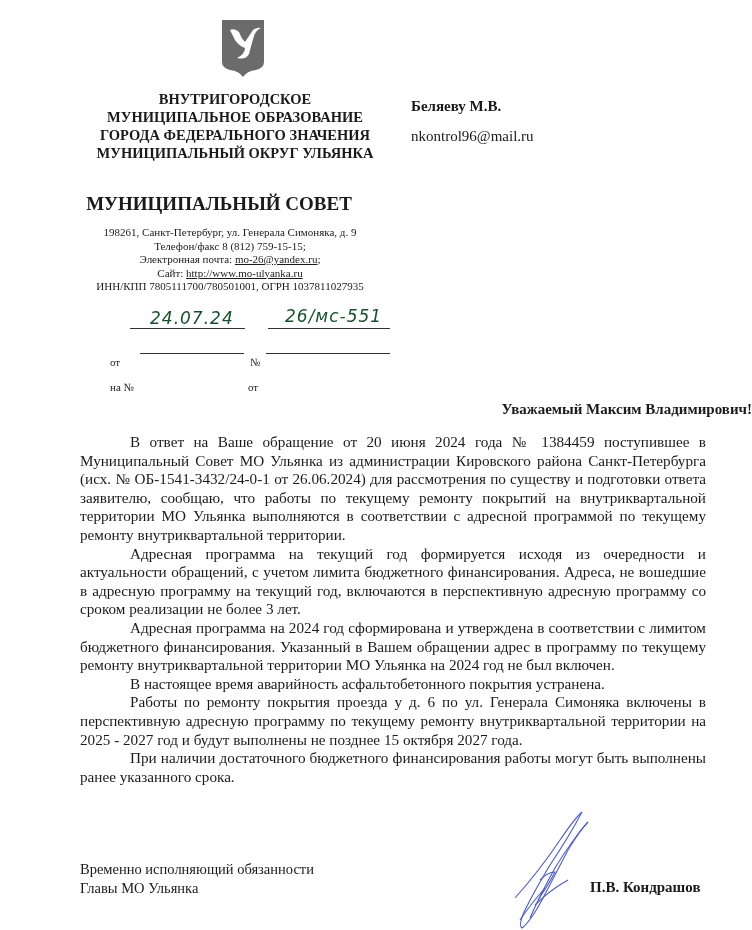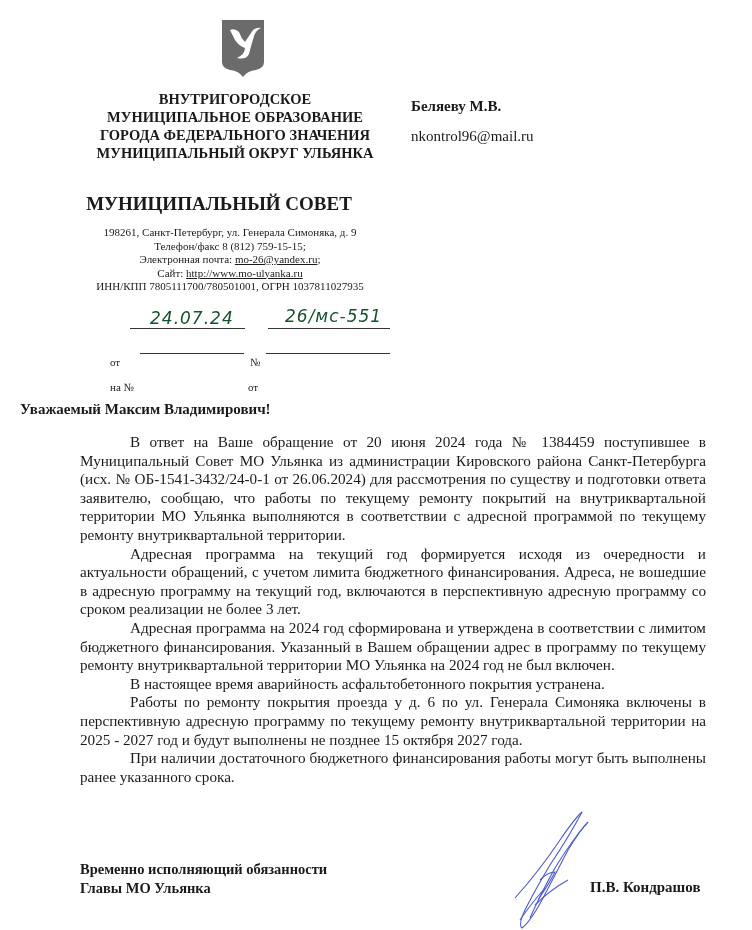--- a/index.html
+++ b/index.html
@@ -16,25 +16,25 @@
   .contacts .u { text-decoration: underline; }
   .regline { font-size: 11px; }
   .reg1 { left: 110px; top: 310px; width: 290px; height: 20px; }
   .reg2 { left: 110px; top: 339px; width: 290px; height: 16px; }
   .lbl { position: absolute; font-size: 11px; margin-top: 40px; }
   .line { position: absolute; border-bottom: 1px solid #333; height: 0; }
   .hand { position: absolute; font-family: "DejaVu Sans", sans-serif; font-style: italic;
           color: #14532d; font-size: 17px; letter-spacing: 1px; }
   .addressee { left: 411px; top: 98px; font-weight: bold; font-size: 15px; }
   .email { left: 411px; top: 128px; font-size: 15px; }
-  .greeting { left: 0; top: 401px; width: 752px; text-align: left;
+  .greeting { left: 0; top: 401px; width: 752px; text-align: right;
               font-weight: bold; font-size: 15px; padding-left: 20px; box-sizing: border-box; }
   .body { left: 80px; top: 433px; width: 626px; font-size: 15.2px; line-height: 18.6px; text-align: justify; }
   .body p { margin: 0; text-indent: 50px; }
-  .sig-left { left: 80px; top: 860px; font-weight: bold; font-size: 14.5px; line-height: 19px; }
+  .sig-left { left: 80px; top: 860px; font-weight: normal; font-size: 14.5px; line-height: 19px; }
   .sig-right { left: 590px; top: 879px; font-weight: bold; font-size: 15px; }
   .signature { left: 500px; top: 810px; width: 100px; height: 120px; }
 </style>
 </head>
 <body>
 
 <div class="abs emblem">
   <svg width="44" height="60" viewBox="0 0 44 60">
     <path d="M1 2 H43 V44 Q43 50 35 52 Q26 53 22 59 Q18 53 9 52 Q1 50 1 44 Z" fill="#6b6b6b"></path>
     <path d="M9 12 Q14 10 18 14 Q20 20 24 24 Q28 18 32 12 Q36 9 40 10 Q35 12 33 18 Q30 28 28 36 Q25 42 16 40 Q24 36 24 30 Q18 28 14 22 Q12 18 9 12 Z" fill="#ffffff"></path>

